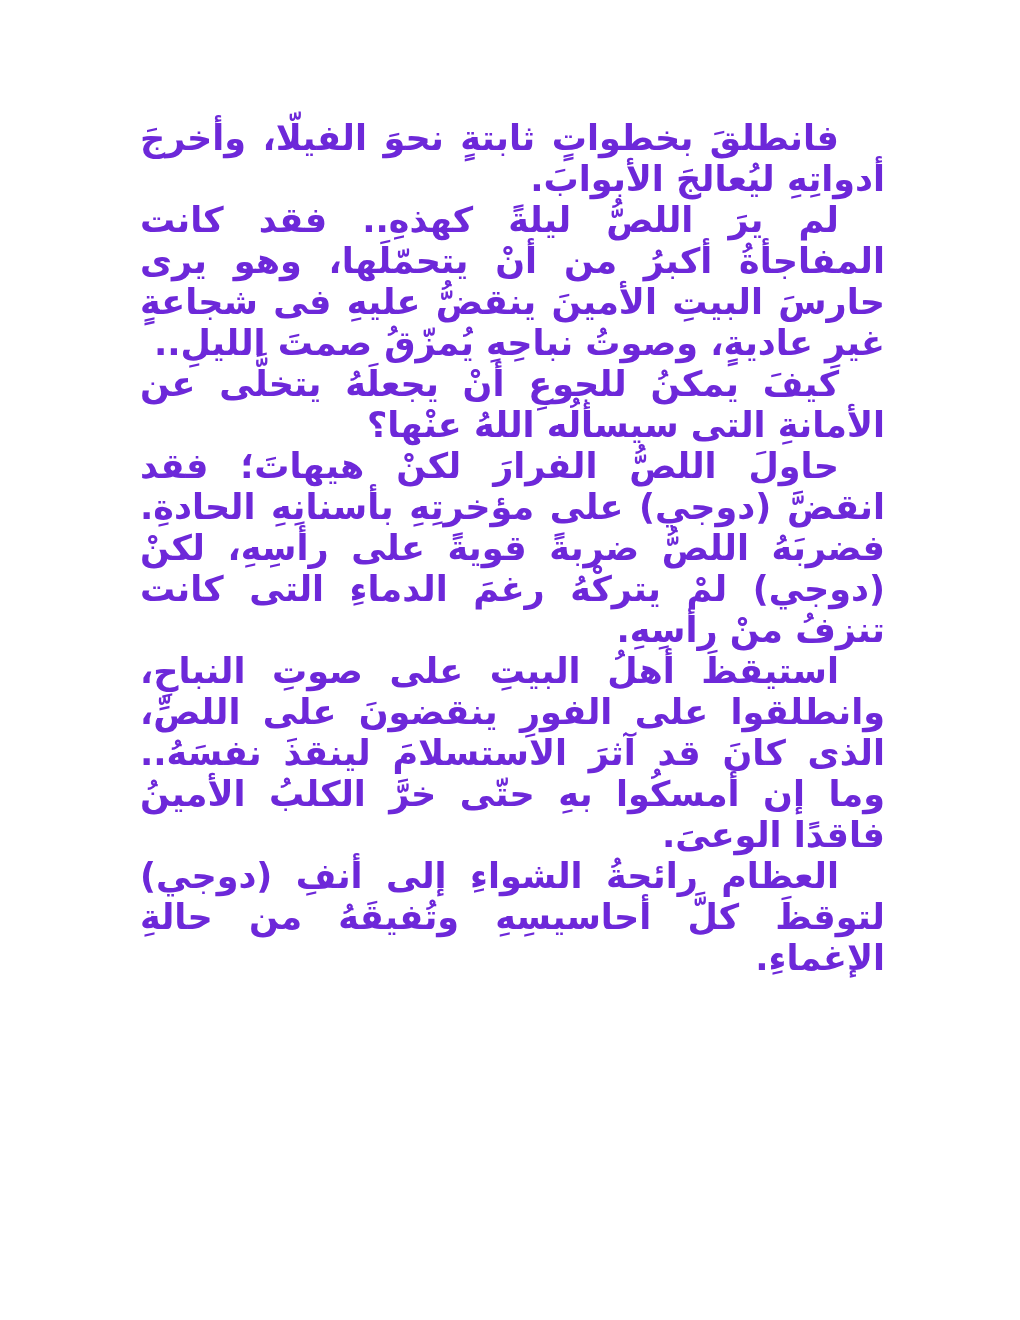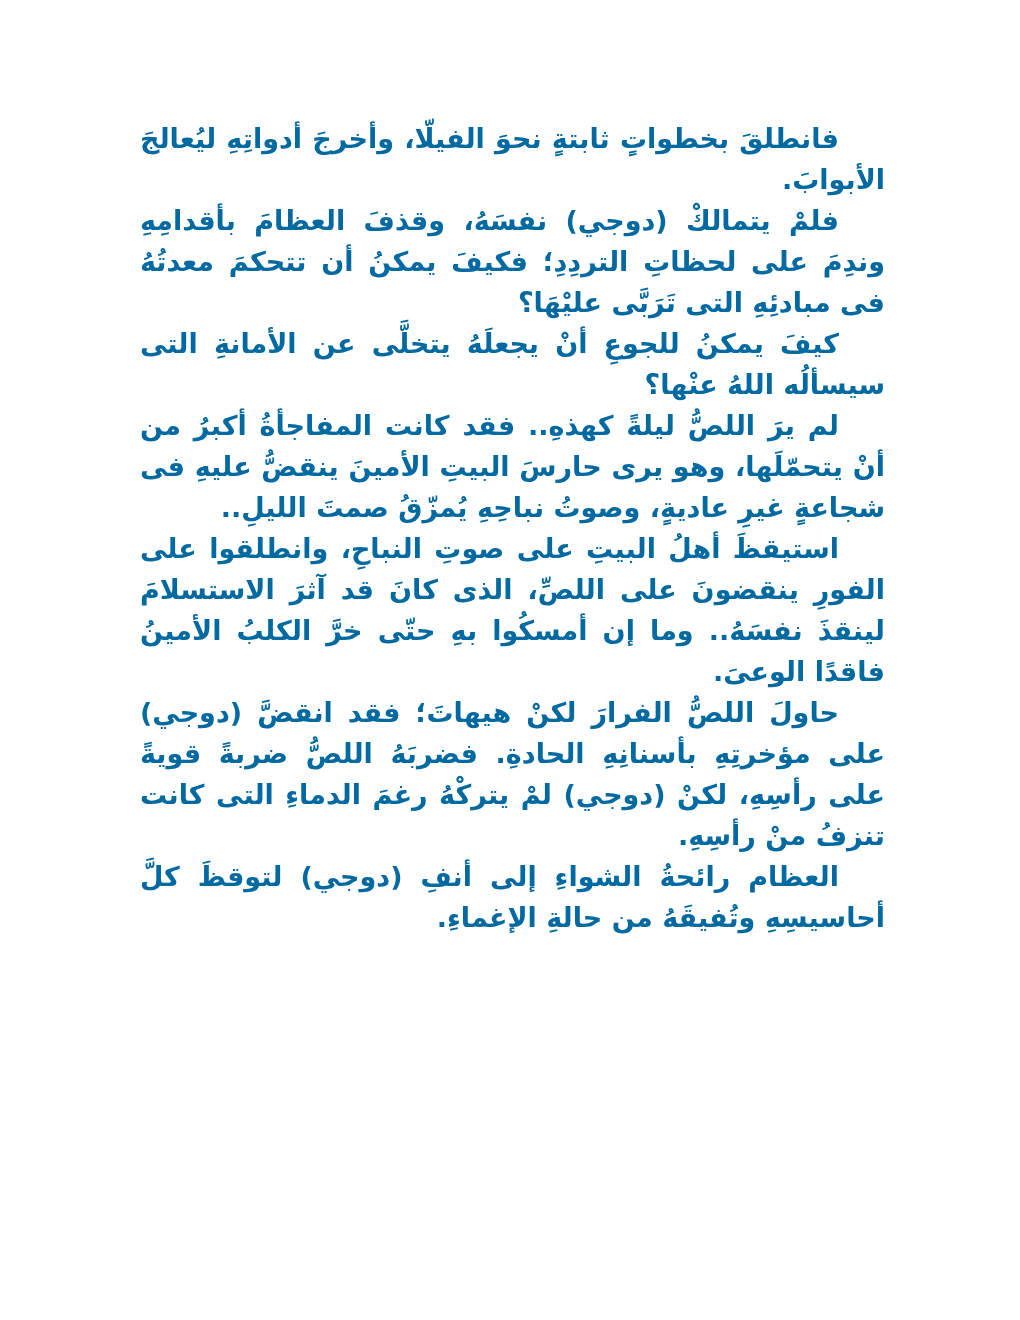--- a/index.html
+++ b/index.html
@@ -18,39 +18,38 @@
     width: 1020px;
     height: 1320px;
     padding: 118px 135px 40px 140px;
     direction: rtl;
     unicode-bidi: embed;
   }
   .text-block {
     direction: rtl;
     text-align: justify;
     text-justify: inter-word;
-    color: #0369a1;
+    color: #6d28d9;
     font-family: "DejaVu Sans", sans-serif;
     font-weight: bold;
-    font-size: 27px;
+    font-size: 35px;
     line-height: 41px;
     letter-spacing: 0;
   }
   .para {
     margin: 0;
     padding: 0;
     text-indent: 46px; 
   }
 </style>
 </head>
 <body>
 
 <div class="page">
   <div class="text-block">
     <p class="para">فانطلقَ بخطواتٍ ثابتةٍ نحوَ الفيلّا، وأخرجَ أدواتِهِ ليُعالجَ الأبوابَ.</p>
-    <p class="para">فلمْ يتمالكْ (دوجي) نفسَهُ، وقذفَ العظامَ بأقدامِهِ وندِمَ على لحظاتِ التردِدِ؛ فكيفَ يمكنُ أن تتحكمَ معدتُهُ فى مبادئِهِ التى تَرَبَّى عليْهَا؟</p>
+    <p class="para">لم يرَ اللصُّ ليلةً كهذهِ.. فقد كانت المفاجأةُ أكبرُ من أنْ يتحمّلَها، وهو يرى حارسَ البيتِ الأمينَ ينقضُّ عليهِ فى شجاعةٍ غيرِ عاديةٍ، وصوتُ نباحِهِ يُمزّقُ صمتَ الليلِ..</p>
     <p class="para">كيفَ يمكنُ للجوعِ أنْ يجعلَهُ يتخلَّى عن الأمانةِ التى سيسألُه اللهُ عنْها؟</p>
-    <p class="para">لم يرَ اللصُّ ليلةً كهذهِ.. فقد كانت المفاجأةُ أكبرُ من أنْ يتحمّلَها، وهو يرى حارسَ البيتِ الأمينَ ينقضُّ عليهِ فى شجاعةٍ غيرِ عاديةٍ، وصوتُ نباحِهِ يُمزّقُ صمتَ الليلِ..</p>
+    <p class="para">حاولَ اللصُّ الفرارَ لكنْ هيهاتَ؛ فقد انقضَّ (دوجي) على مؤخرتِهِ بأسنانِهِ الحادةِ. فضربَهُ اللصُّ ضربةً قويةً على رأسِهِ، لكنْ (دوجي) لمْ يتركْهُ رغمَ الدماءِ التى كانت تنزفُ منْ رأسِهِ.</p>
     <p class="para">استيقظَ أهلُ البيتِ على صوتِ النباحِ، وانطلقوا على الفورِ ينقضونَ على اللصِّ، الذى كانَ قد آثرَ الاستسلامَ لينقذَ نفسَهُ.. وما إن أمسكُوا بهِ حتّى خرَّ الكلبُ الأمينُ فاقدًا الوعىَ.</p>
-    <p class="para">حاولَ اللصُّ الفرارَ لكنْ هيهاتَ؛ فقد انقضَّ (دوجي) على مؤخرتِهِ بأسنانِهِ الحادةِ. فضربَهُ اللصُّ ضربةً قويةً على رأسِهِ، لكنْ (دوجي) لمْ يتركْهُ رغمَ الدماءِ التى كانت تنزفُ منْ رأسِهِ.</p>
     <p class="para">العظام رائحةُ الشواءِ إلى أنفِ (دوجي) لتوقظَ كلَّ أحاسيسِهِ وتُفيقَهُ من حالةِ الإغماءِ.</p>
   </div>
 </div>
 
 </body></html>

